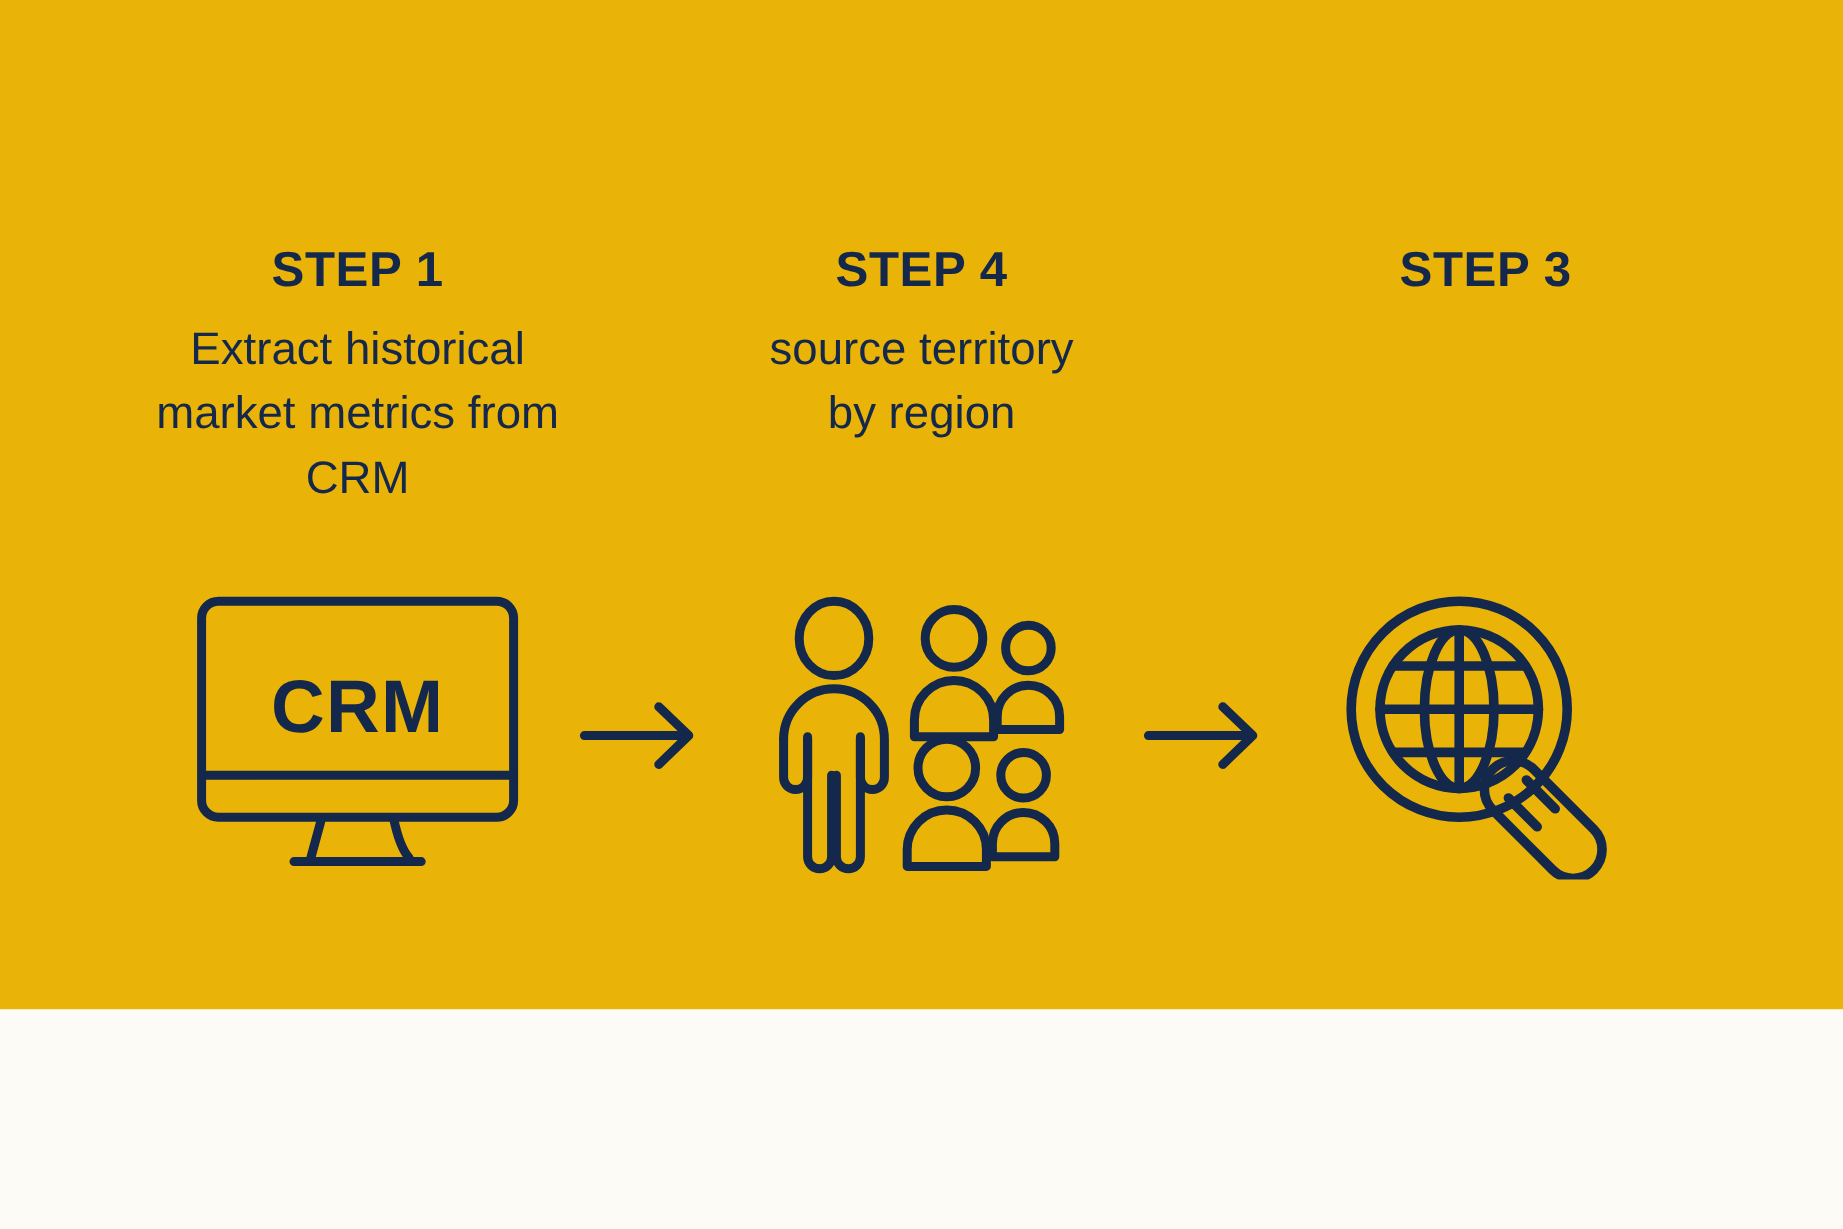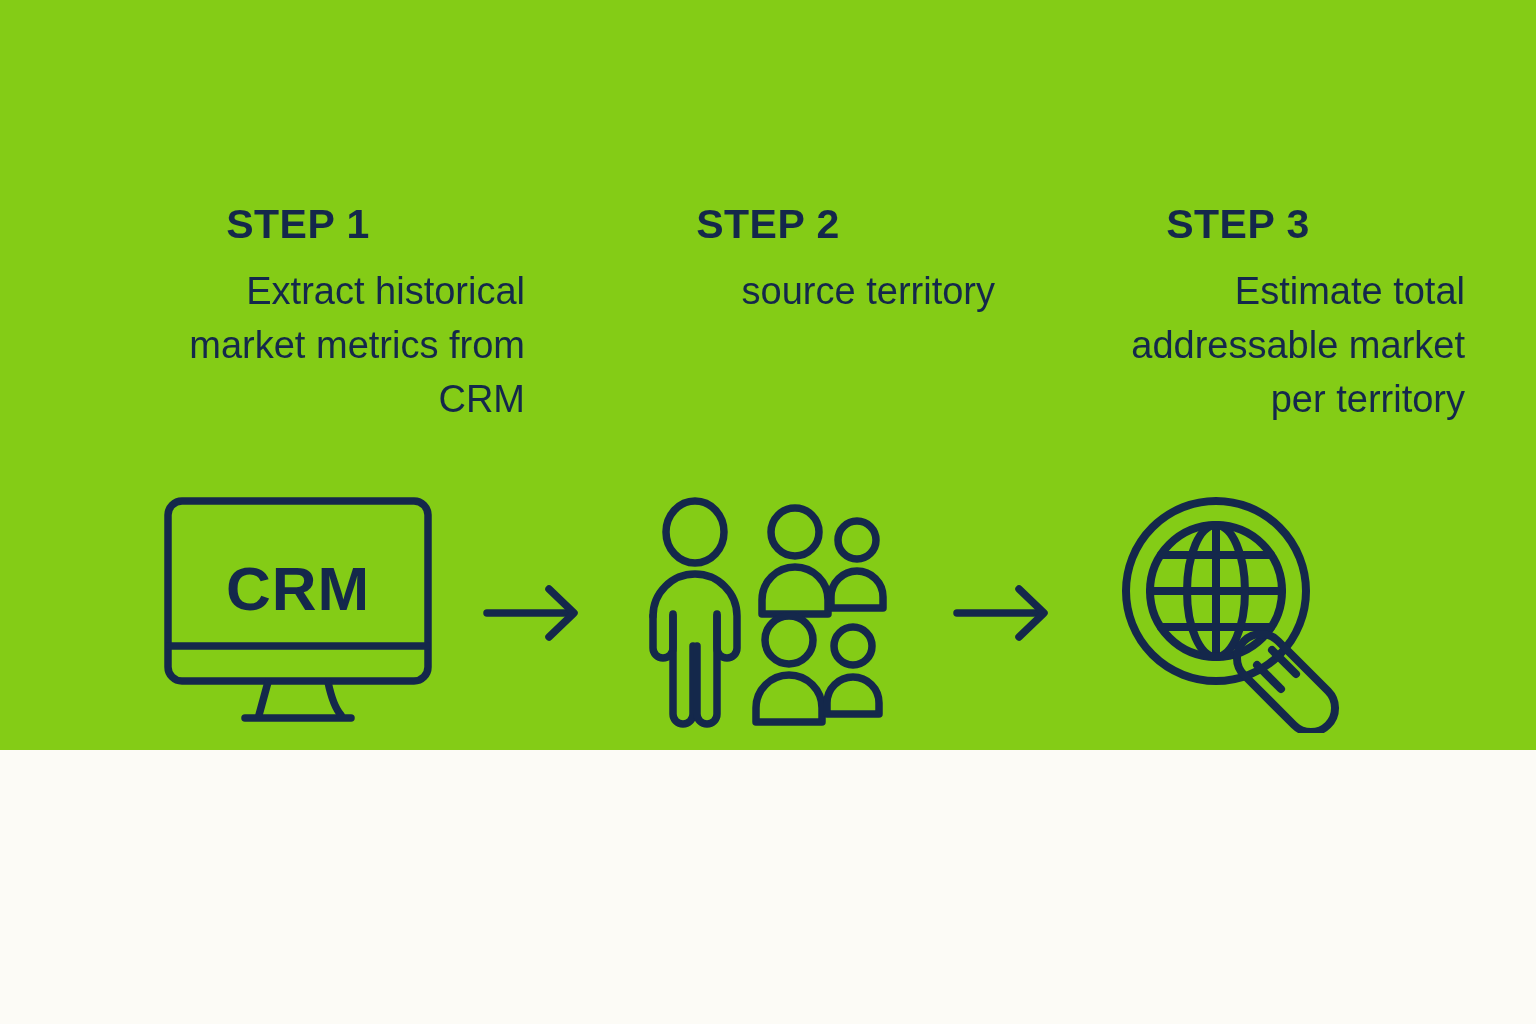--- a/index.html
+++ b/index.html
@@ -10,22 +10,22 @@
   body {
     width: 1536px;
     height: 1024px;
     background: #FCFBF6;
     font-family: "Liberation Sans", sans-serif;
     overflow: hidden;
   }
   .canvas {
     position: relative;
     width: 1536px;
-    height: 750px;
-    background: #84cc16;
+    height: 841px;
+    background: #eab308;
   }
 
   
   .steps-row {
     position: absolute;
     top: 198px;
     left: 0;
     width: 1536px;
     display: flex;
     justify-content: center;
@@ -45,21 +45,20 @@
     line-height: 52px;
     margin: 0 0 14px 0;
     white-space: nowrap;
   }
   .step-desc {
     font-size: 38px;
     font-weight: normal;
     color: #14284B;
     line-height: 54px;
     margin: 0;
-    text-align: right;
   }
 
   
   .icons-row {
     position: absolute;
     top: 488px;
     left: 0;
     width: 1536px;
     height: 250px;
     display: flex;
@@ -100,33 +99,29 @@
     <div class="step-col">
       <div class="step-title">STEP 1</div>
       <div class="step-desc">
         <div>Extract historical</div>
         <div>market metrics from</div>
         <div>CRM</div>
       </div>
     </div>
 
     <div class="step-col">
-      <div class="step-title">STEP 2</div>
+      <div class="step-title">STEP 4</div>
       <div class="step-desc">
         <div>source territory</div>
+        <div>by region</div>
       </div>
     </div>
 
     <div class="step-col">
       <div class="step-title">STEP 3</div>
-      <div class="step-desc">
-        <div>Estimate total</div>
-        <div>addressable market</div>
-        <div>per territory</div>
-      </div>
     </div>
 
   </div>
 
   <div class="icons-row">
 
     <div class="icon-slot">
       <svg width="270" height="235" viewBox="0 0 270 235">
         <g fill="none" stroke="#14284B" stroke-width="7.5" stroke-linecap="round" stroke-linejoin="round">
           <rect x="5" y="5" width="260" height="180" rx="14" ry="14"></rect>

